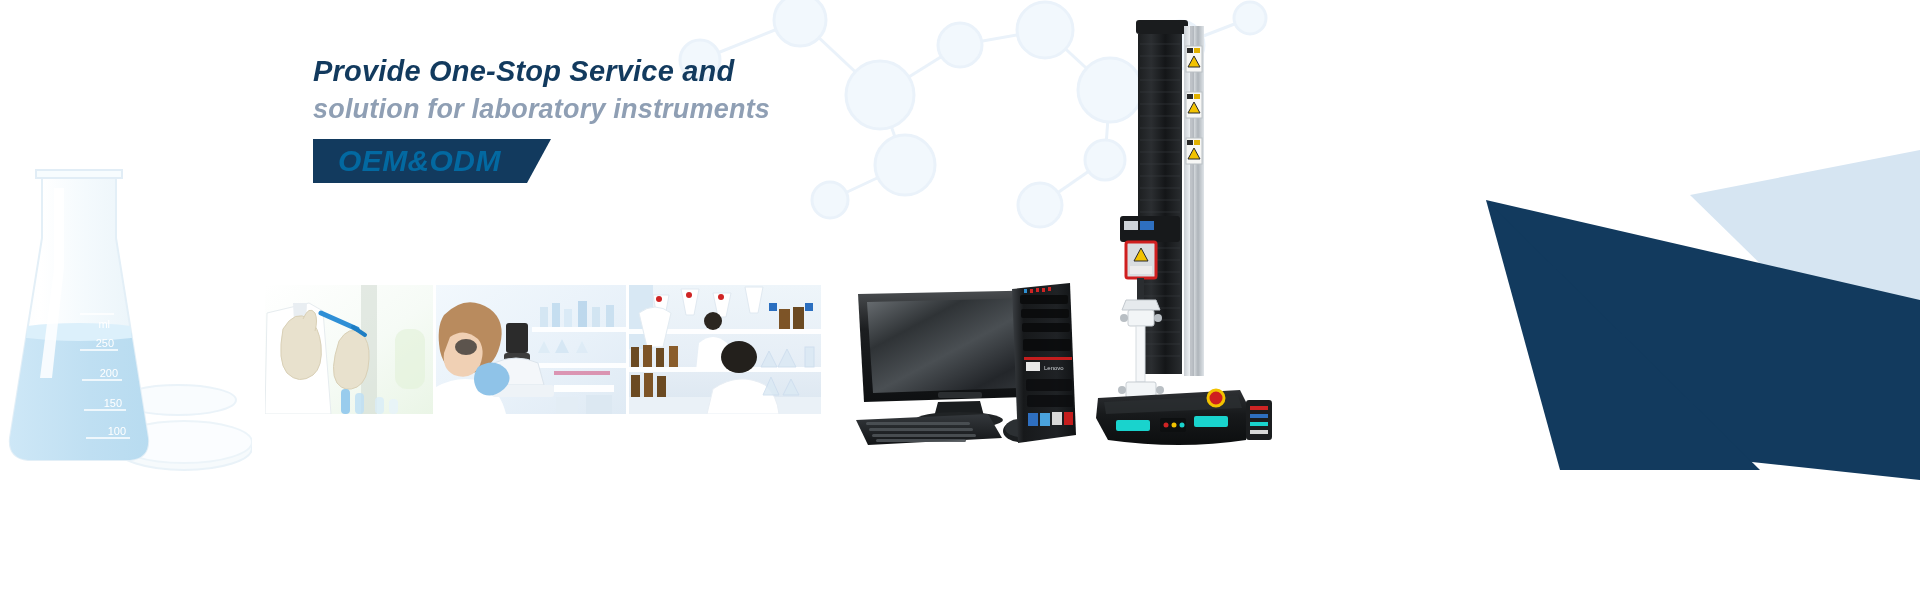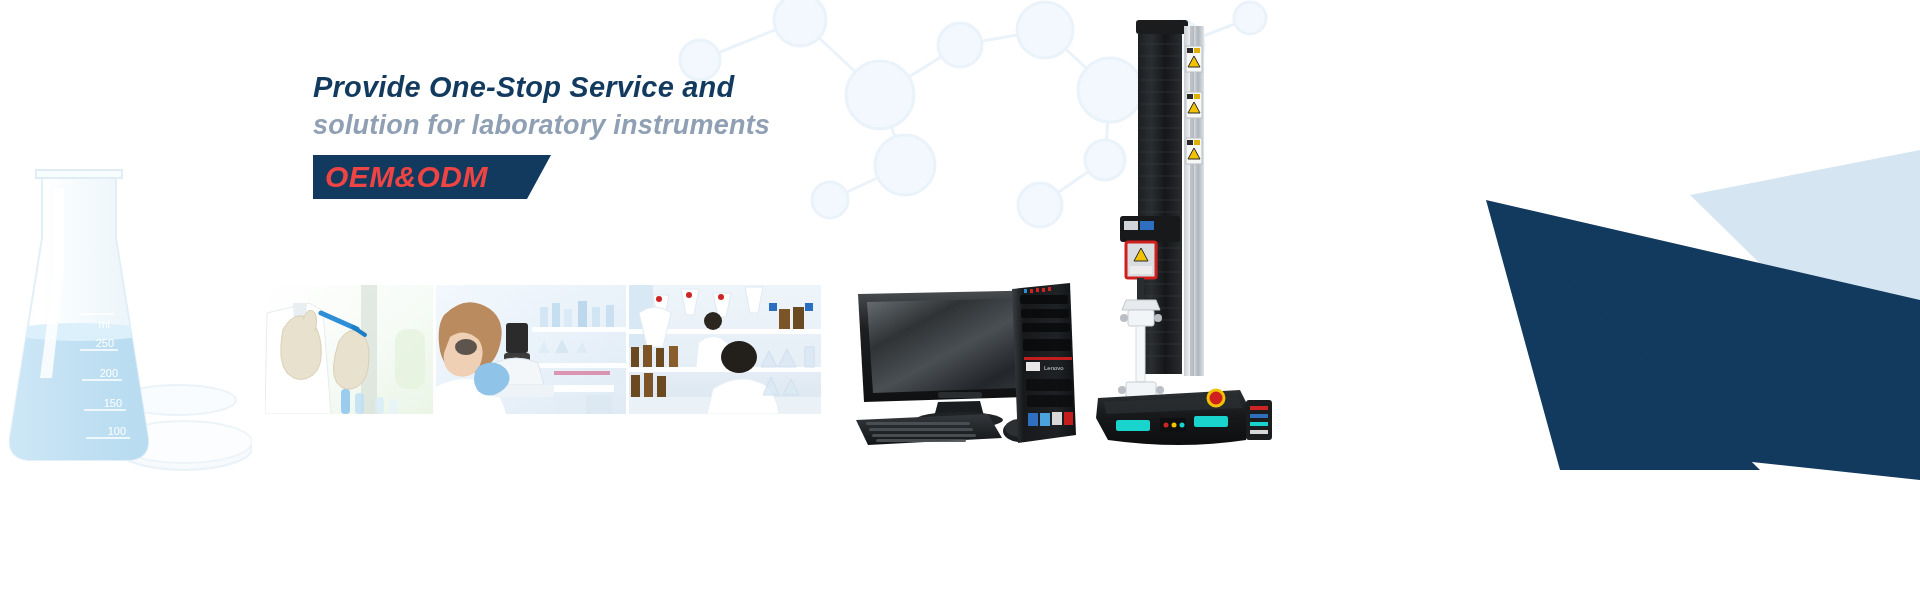--- a/index.html
+++ b/index.html
@@ -28,21 +28,21 @@
   .wedge-layer{
     position:absolute;
     left:0;top:0;width:1920px;height:597px;
     pointer-events:none;
   }
 
   
   .headline{
     position:absolute;
     left:313px;
-    top:70px;
+    top:54px;
     width:760px;
   }
   .line1{
     font-size:29px;
     line-height:34px;
     font-weight:bold;
     font-style:italic;
     color:#123a5e;
     letter-spacing:.2px;
     white-space:nowrap;
@@ -66,27 +66,27 @@
   .badge-shape{
     position:absolute;
     left:0;top:0;
     height:44px;
     width:238px;
   }
   .badge-text{
     position:relative;
     z-index:2;
     display:block;
-    padding:0 28px 0 12px;
+    padding:0 28px 0 25px;
     height:44px;
     line-height:44px;
     font-size:30px;
     font-weight:bold;
     font-style:italic;
-    color:#ef4444;
+    color:#0369a1;
     letter-spacing:.4px;
     white-space:nowrap;
   }
 
   
   .flask{
     position:absolute;
     left:2px;
     top:118px;
     width:250px;

